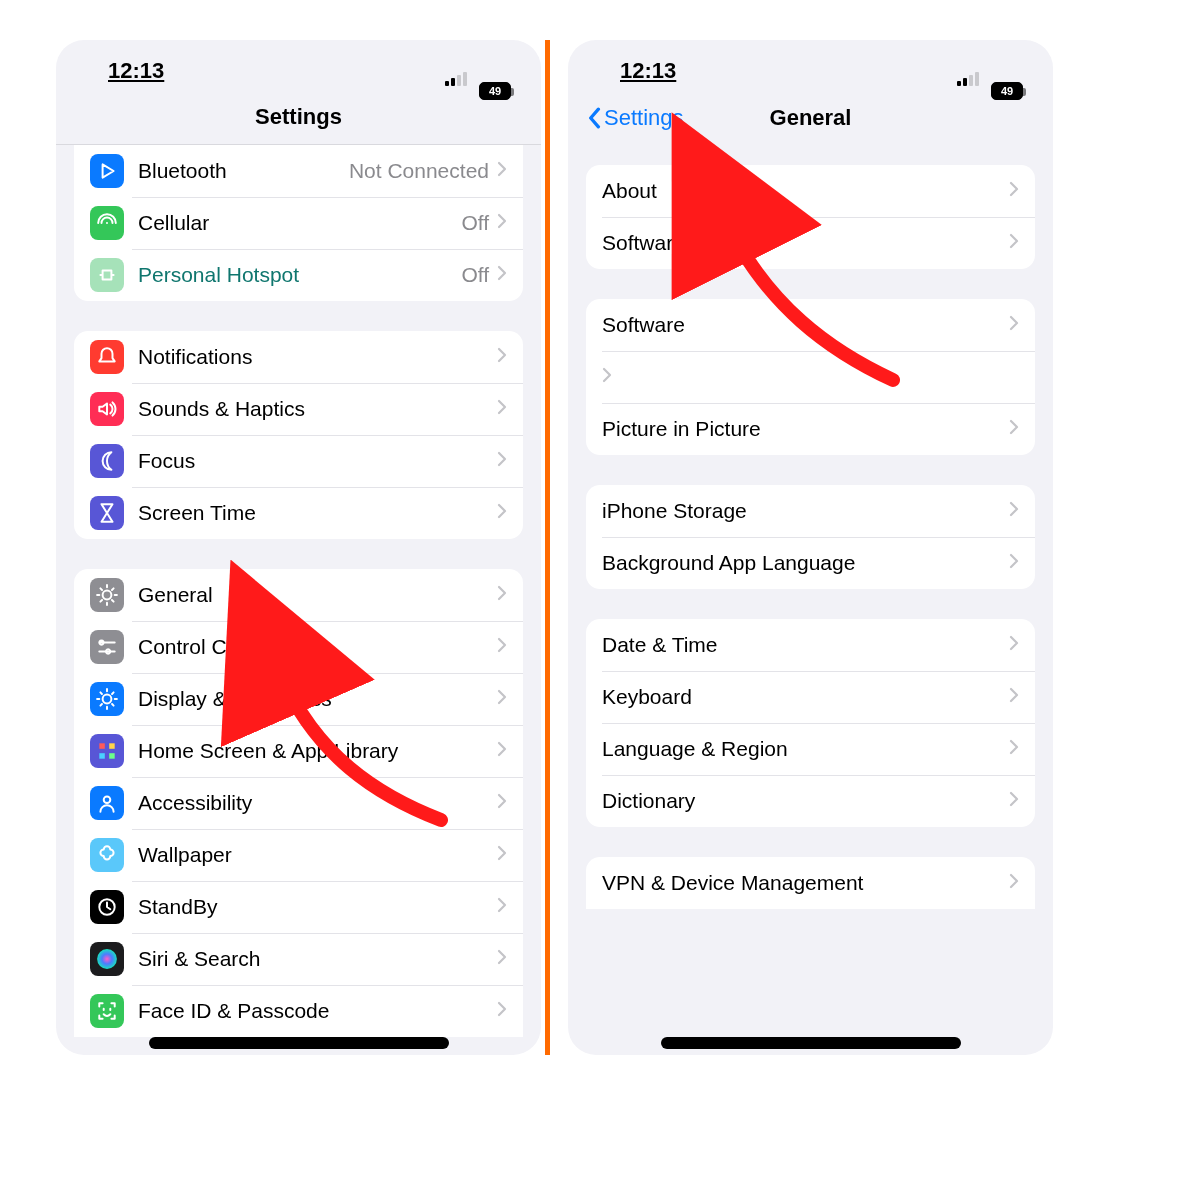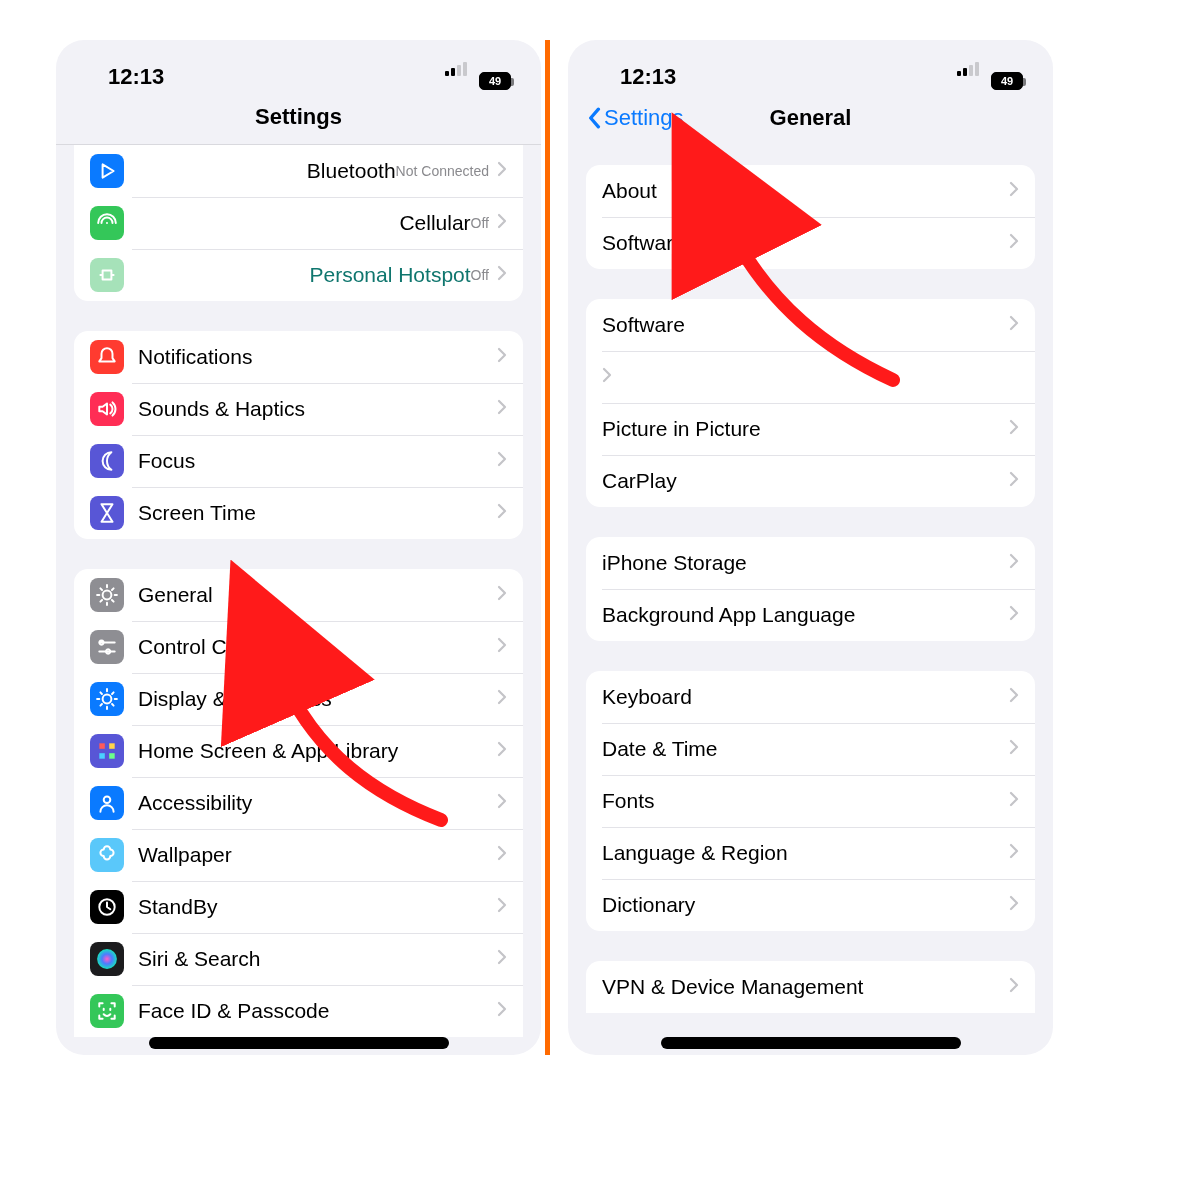--- a/index.html
+++ b/index.html
@@ -2,49 +2,49 @@
 <html><head>
 <meta charset="utf-8">
 <style>
   * { box-sizing: border-box; margin: 0; padding: 0; }
   body { font-family: -apple-system, "Helvetica Neue", Arial, sans-serif; background: #fff; width: 1200px; height: 1200px; }
   .canvas { position: relative; width: 1200px; height: 1200px; background:#fff; }
   .divider { position:absolute; left:545px; top:40px; width:5px; height:1015px; background:#ff6a00; }
   .phone { position:absolute; top:40px; width:485px; height:1015px; background:#f2f2f7; border-radius:28px; overflow:hidden; }
   .phone.left { left:56px; }
   .phone.right { left:568px; }
-  .status { display:flex; align-items:flex-end; height:50px; padding:18px 30px 0 52px; font-size:22px; font-weight:600; color:#000; }
+  .status { display:flex; align-items:flex-start; height:50px; padding:18px 30px 0 52px; font-size:22px; font-weight:600; color:#000;text-decoration:underline; }
   .status .time { flex:0 0 auto; }
   .status .spacer { flex:1; }
   .sicons { display:flex; align-items:center; gap:6px; }
   .bars { display:flex; align-items:flex-end; gap:2px; height:14px; }
   .bars span { display:block; width:4px; background:#000; border-radius:1px; }
   .bars span.dim { background:#c9c9cd; }
   .bars .b1{height:5px}.bars .b2{height:8px}.bars .b3{height:11px}.bars .b4{height:14px}
   .batt { width:32px; height:18px; border:1px solid #000; border-radius:5px; position:relative; display:flex; align-items:center; justify-content:center; font-size:11px; font-weight:700; background:#000; color:#fff;margin-top:24px; }
   .batt::after { content:""; position:absolute; right:-4px; top:5px; width:3px; height:8px; background:#7a7a7d; border-radius:0 2px 2px 0; }
   .navbar { height:55px; display:flex; align-items:center; justify-content:center; position:relative; border-bottom:1px solid #d9d9de; }
   .navbar.noborder { border-bottom:none; }
   .navbar .title { font-size:22px; font-weight:600; }
   .navbar .back { position:absolute; left:18px; display:flex; align-items:center; gap:2px; color:#0a7aff; font-size:22px; cursor:pointer; }
   .navbar .back svg { width:16px; height:22px; }
   .scroll { height:calc(100% - 105px); overflow:hidden; padding:0 18px; }
   .phone.left .scroll { padding-top:0; }
   .phone.right .scroll { padding-top:20px; }
   .group { background:#fff; border-radius:14px; margin-bottom:30px; }
-  .group.firstcut { border-radius:0 0 14px 14px;text-align:right; }
+  .group.firstcut { border-radius:0 0 14px 14px; }
   .group.lastcut { border-radius:14px 14px 0 0; margin-bottom:0; }
   .row { display:flex; align-items:center; height:52px; padding:0 16px; cursor:pointer; position:relative; }
   .row + .row::before { content:""; position:absolute; left:58px; right:0; top:0; height:1px; background:#e3e3e8; }
   .row.noicon + .row.noicon::before { left:16px; }
   .row .icon { width:34px; height:34px; border-radius:8px; margin-right:14px; display:flex; align-items:center; justify-content:center; flex:0 0 auto; color:#fff; }
   .row .icon svg { width:22px; height:22px; }
   .row .label { flex:1; font-size:21px; color:#000; white-space:nowrap; overflow:hidden; }
   .row.disabled .label { color:#0f766e; }
-  .row .value { font-size:14px; color:#8a8a8e; margin-right:8px; }
+  .row .value { font-size:21px; color:#8a8a8e; margin-right:8px; }
   .row .chev { color:#c4c4c8; }
   .row .chev svg { width:10px; height:16px; }
   .arrow { position:absolute; pointer-events:none; }
   .arrow svg { overflow:visible; }
   .homebar { position:absolute; bottom:6px; left:50%; transform:translateX(-50%); width:300px; height:12px; background:#000; border-radius:6px; }
 </style>
 </head>
 <body>
 
 <div class="canvas">
@@ -332,56 +332,44 @@
             <span class="chev"><svg viewBox="0 0 10 16">
                 <path d="M2 2l6 6-6 6" fill="none" stroke="currentColor" stroke-width="2.2" stroke-linecap="round" stroke-linejoin="round"></path>
               </svg></span>
           </div>
           <div class="row noicon">
             <span class="label">Picture in Picture</span>
             <span class="chev"><svg viewBox="0 0 10 16">
                 <path d="M2 2l6 6-6 6" fill="none" stroke="currentColor" stroke-width="2.2" stroke-linecap="round" stroke-linejoin="round"></path>
               </svg></span>
           </div>
-          <div class="row noicon">
-            <span class="label">CarPlay</span>
-            <span class="chev"><svg viewBox="0 0 10 16">
-                <path d="M2 2l6 6-6 6" fill="none" stroke="currentColor" stroke-width="2.2" stroke-linecap="round" stroke-linejoin="round"></path>
-              </svg></span>
-          </div>
         </div>
       <div class="group" id="rg3">
           <div class="row noicon">
             <span class="label">iPhone Storage</span>
             <span class="chev"><svg viewBox="0 0 10 16">
                 <path d="M2 2l6 6-6 6" fill="none" stroke="currentColor" stroke-width="2.2" stroke-linecap="round" stroke-linejoin="round"></path>
               </svg></span>
           </div>
           <div class="row noicon">
             <span class="label">Background App Language</span>
             <span class="chev"><svg viewBox="0 0 10 16">
                 <path d="M2 2l6 6-6 6" fill="none" stroke="currentColor" stroke-width="2.2" stroke-linecap="round" stroke-linejoin="round"></path>
               </svg></span>
           </div>
         </div>
       <div class="group" id="rg4">
           <div class="row noicon">
+            <span class="label">Date &amp; Time</span>
+            <span class="chev"><svg viewBox="0 0 10 16">
+                <path d="M2 2l6 6-6 6" fill="none" stroke="currentColor" stroke-width="2.2" stroke-linecap="round" stroke-linejoin="round"></path>
+              </svg></span>
+          </div>
+          <div class="row noicon">
             <span class="label">Keyboard</span>
-            <span class="chev"><svg viewBox="0 0 10 16">
-                <path d="M2 2l6 6-6 6" fill="none" stroke="currentColor" stroke-width="2.2" stroke-linecap="round" stroke-linejoin="round"></path>
-              </svg></span>
-          </div>
-          <div class="row noicon">
-            <span class="label">Date &amp; Time</span>
-            <span class="chev"><svg viewBox="0 0 10 16">
-                <path d="M2 2l6 6-6 6" fill="none" stroke="currentColor" stroke-width="2.2" stroke-linecap="round" stroke-linejoin="round"></path>
-              </svg></span>
-          </div>
-          <div class="row noicon">
-            <span class="label">Fonts</span>
             <span class="chev"><svg viewBox="0 0 10 16">
                 <path d="M2 2l6 6-6 6" fill="none" stroke="currentColor" stroke-width="2.2" stroke-linecap="round" stroke-linejoin="round"></path>
               </svg></span>
           </div>
           <div class="row noicon">
             <span class="label">Language &amp; Region</span>
             <span class="chev"><svg viewBox="0 0 10 16">
                 <path d="M2 2l6 6-6 6" fill="none" stroke="currentColor" stroke-width="2.2" stroke-linecap="round" stroke-linejoin="round"></path>
               </svg></span>
           </div>

